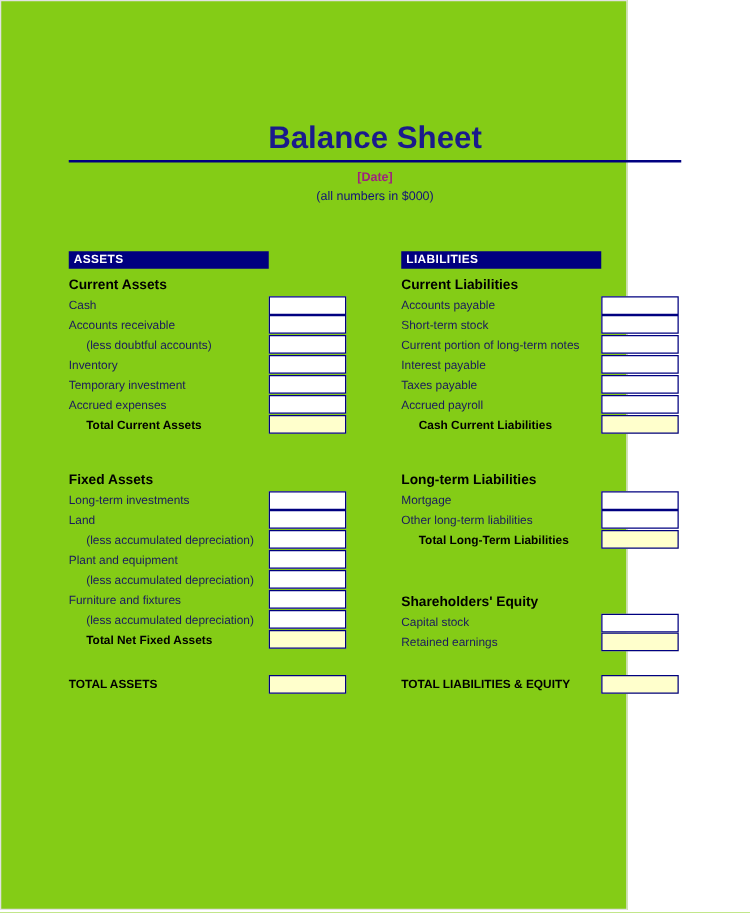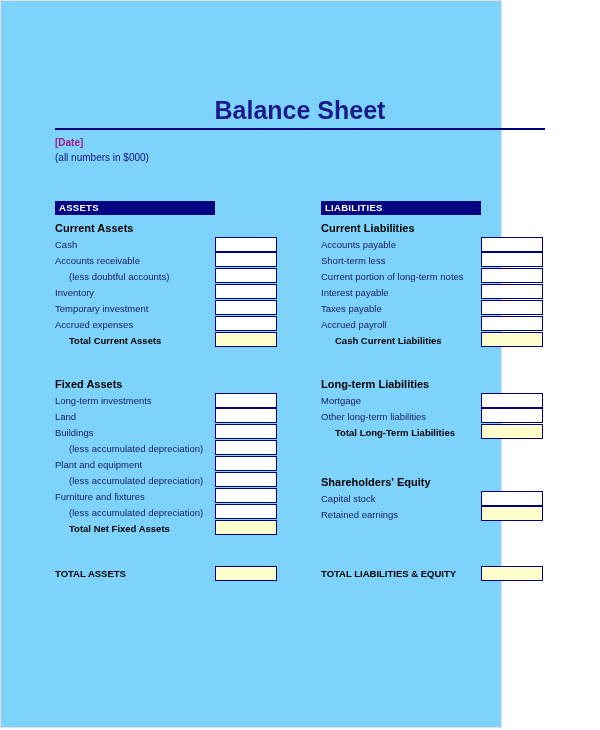--- a/index.html
+++ b/index.html
@@ -12,21 +12,21 @@
     background: #ffffff;
     font-family: "Liberation Sans", sans-serif;
     color: #000000;
     overflow: hidden;
   }
   #page {
     position: relative;
     width: 502px;
     height: 728px;
     margin: 0;
-    background: #7dd3fc;
+    background: #84cc16;
     border: 1px solid #e2e2e2;
     box-sizing: border-box;
   }
   #sheet {
     position: absolute;
     left: 54px;
     top: 0;
     width: 490px;
   }
 
@@ -40,20 +40,21 @@
     padding-top: 94px;
     line-height: 30px;
   }
   .title-rule {
     border-bottom: 2px solid #000080;
     margin-top: 3px;
   }
   .meta {
     padding-top: 5px;
     line-height: 15px;
+    text-align: center;
   }
   .meta .date {
     font-size: 10px;
     font-weight: bold;
     color: #a0207f;
   }
   .meta .units {
     font-size: 10px;
     color: #12127a;
   }
@@ -125,21 +126,20 @@
   .row .box.fill { background: #ffffcc; }
   
   .row.stack .box { margin-top: -1px; }
 
   .spacer-22 { height: 22px; }
   .spacer-28 { height: 28px; }
 
   
   .grand {
     position: relative;
-    margin-top: 26px;
     height: 18px;
   }
   .grand .g-label {
     position: absolute;
     font-size: 9.5px;
     font-weight: bold;
     color: #000000;
     line-height: 18px;
   }
   .grand .g-box {
@@ -212,24 +212,20 @@
         <div class="group-head">Fixed Assets</div>
         <div>
             <div class="row ">
               <div class="label">Long-term investments</div>
               <div class="box"></div>
             </div>
             <div class="row stack">
               <div class="label">Land</div>
               <div class="box"></div>
             </div>
-            <div class="row stack">
-              <div class="label">Buildings</div>
-              <div class="box"></div>
-            </div>
             <div class="row indent stack">
               <div class="label">(less accumulated depreciation)</div>
               <div class="box"></div>
             </div>
             <div class="row stack">
               <div class="label">Plant and equipment</div>
               <div class="box"></div>
             </div>
             <div class="row indent stack">
               <div class="label">(less accumulated depreciation)</div>
@@ -253,21 +249,21 @@
       <div class="col col-right">
         <div class="bar">LIABILITIES</div>
 
         <div class="group-head">Current Liabilities</div>
         <div>
             <div class="row ">
               <div class="label">Accounts payable</div>
               <div class="box"></div>
             </div>
             <div class="row stack">
-              <div class="label">Short-term less</div>
+              <div class="label">Short-term stock</div>
               <div class="box"></div>
             </div>
             <div class="row stack">
               <div class="label">Current portion of long-term notes</div>
               <div class="box"></div>
             </div>
             <div class="row stack">
               <div class="label">Interest payable</div>
               <div class="box"></div>
             </div>

